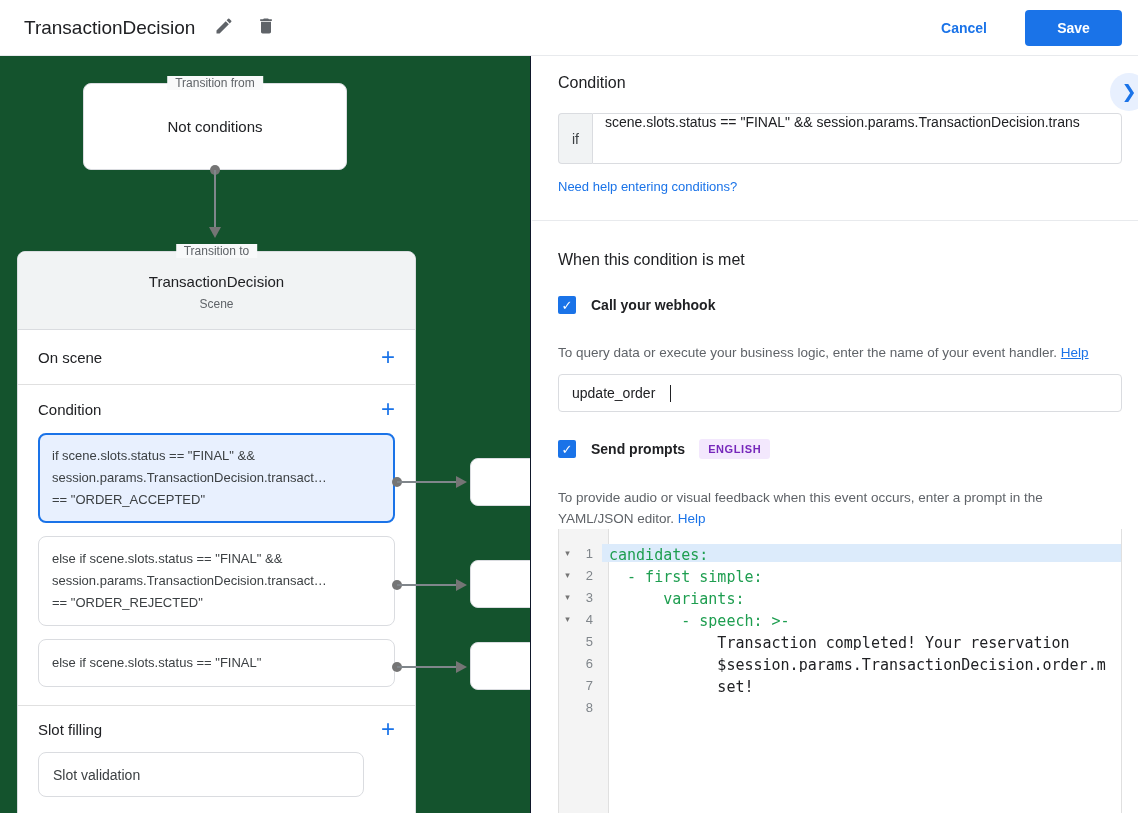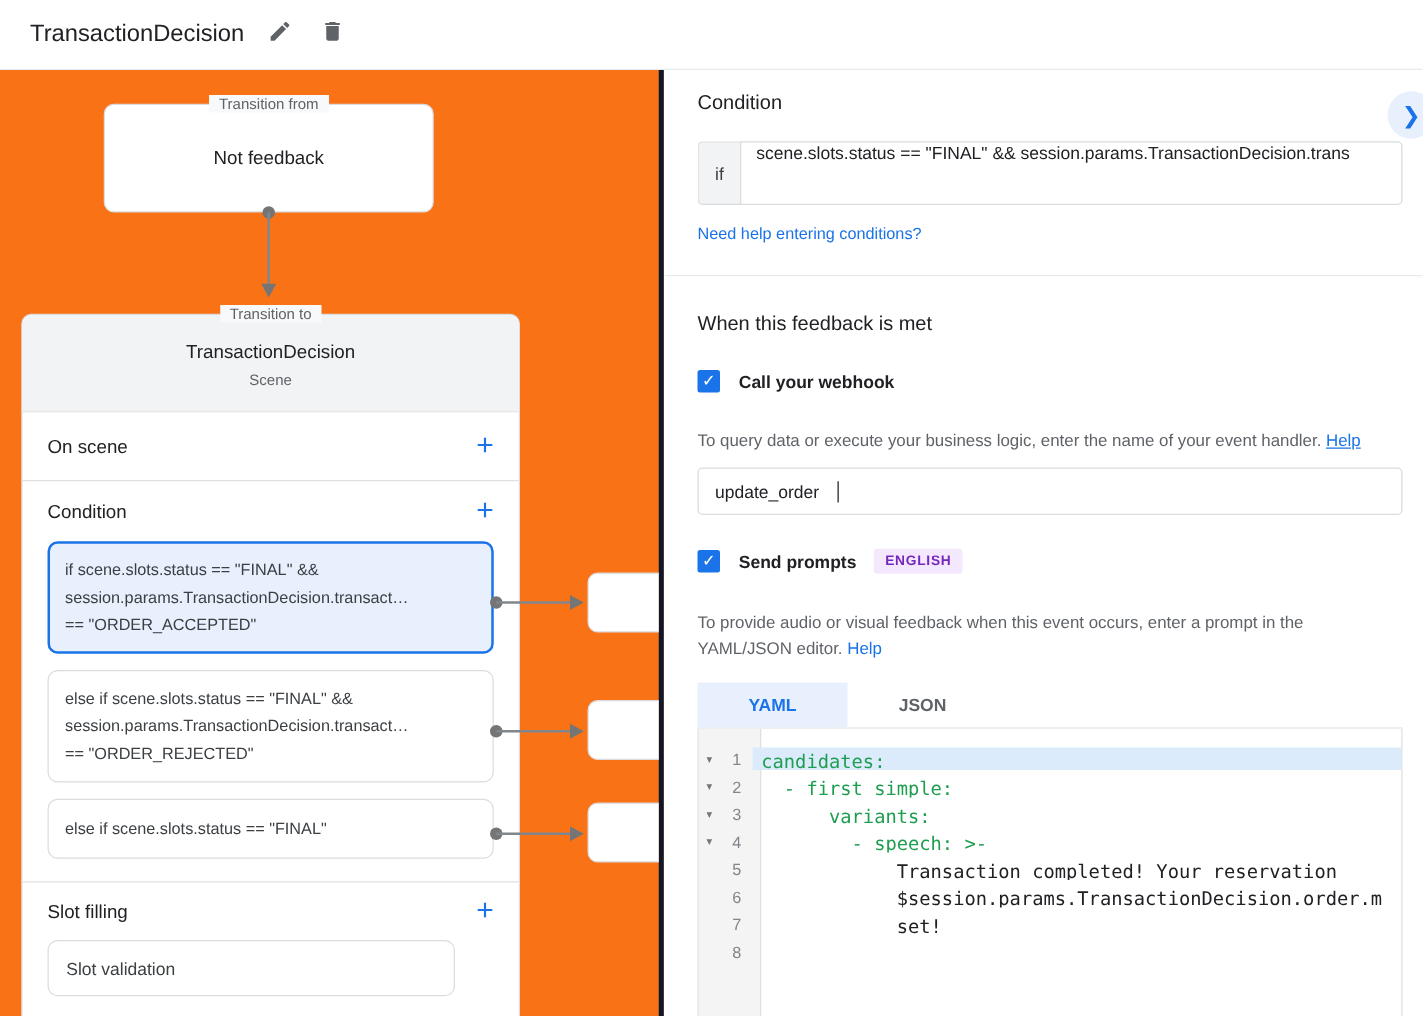--- a/index.html
+++ b/index.html
@@ -12,22 +12,22 @@
   .topbar-title { margin-left:24px; font-size:19px; color:#202124; }
   .icon-btn { width:26px; height:26px; margin-left:16px; display:flex; align-items:center;
     justify-content:center; cursor:pointer; }
   .icon-btn svg { fill:#5f6368; }
   .topbar-right { margin-left:auto; display:flex; align-items:center; gap:38px; padding-right:16px; }
   .cancel-btn { color:#1a73e8; font-size:14px; font-weight:600; cursor:pointer; }
   .save-btn { background:#1a73e8; color:#fff; font-size:14px; font-weight:600; border:none;
     border-radius:4px; width:97px; height:36px; cursor:pointer; }
 
   
-  .canvas { position:absolute; left:0; top:56px; width:531px; height:757px; background:#f97316;
-    border-right:4px solid #0f172a; overflow:hidden; }
+  .canvas { position:absolute; left:0; top:56px; width:531px; height:757px; background:#14532d;
+    border-right:1px solid #0f172a; overflow:hidden; }
   .fieldset-legend { position:absolute; top:-8px; left:50%; transform:translateX(-50%);
     background:#f8f9fa; padding:0 8px; font-size:12px; color:#5f6368; white-space:nowrap; }
   .from-box { position:absolute; left:83px; top:27px; width:264px; height:87px; background:#fff;
     border:1px solid #dadce0; border-radius:8px; display:flex; align-items:center; justify-content:center; }
   .from-box .value { font-size:15px; color:#202124; }
 
   .scene-card { position:absolute; left:17px; top:195px; width:399px; height:640px; background:#fff;
     border:1px solid #dadce0; border-radius:8px; }
   .scene-head { height:78px; background:#f1f3f4; border-bottom:1px solid #dadce0;
     border-radius:8px 8px 0 0; text-align:center; padding-top:21px; }
@@ -109,27 +109,31 @@
   <div class="icon-btn">
     <span><svg width="20" height="20" viewBox="0 0 24 24">
           <path d="M3 17.25V21h3.75L17.81 9.94l-3.75-3.75L3 17.25zM20.71 7.04a.996.996 0 000-1.41l-2.34-2.34a.996.996 0 00-1.41 0l-1.83 1.83 3.75 3.75 1.83-1.83z"></path>
         </svg></span>
   </div>
   <div class="icon-btn">
     <span><svg width="20" height="20" viewBox="0 0 24 24">
           <path d="M6 19c0 1.1.9 2 2 2h8c1.1 0 2-.9 2-2V7H6v12zM19 4h-3.5l-1-1h-5l-1 1H5v2h14V4z"></path>
         </svg></span>
   </div>
+  <div class="topbar-right">
+    <div class="cancel-btn">Cancel</div>
+    <button class="save-btn">Save</button>
+  </div>
 </div>
 
 <div class="canvas">
 
   <div class="from-box">
     <div class="fieldset-legend">Transition from</div>
-    <div class="value">Not feedback</div>
+    <div class="value">Not conditions</div>
   </div>
 
   <div class="scene-card">
     <div class="fieldset-legend">Transition to</div>
     <div class="scene-head">
       <div class="t">TransactionDecision</div>
       <div class="s">Scene</div>
     </div>
     <div class="sect-row">
       <div class="sect-label">On scene</div>
@@ -196,21 +200,21 @@
   </div>
 
   <div class="if-row">
     <div class="if-cell">if</div>
     <div class="if-input">scene.slots.status == "FINAL" &amp;&amp; session.params.TransactionDecision.trans</div>
   </div>
   <div class="help-link">Need help entering conditions?</div>
 
   <div class="panel-divider"></div>
 
-  <div class="section-title">When this feedback is met</div>
+  <div class="section-title">When this condition is met</div>
 
   <div class="check-row">
     <div class="checkbox">
       <span>✓</span>
     </div>
     <div class="check-label">Call your webhook</div>
   </div>
   <div class="desc">
     <span>To query data or execute your business logic, enter the name of your event handler.</span>
     <span class="hl u">Help</span>
@@ -225,24 +229,20 @@
       <span>✓</span>
     </div>
     <div class="check-label">Send prompts</div>
     <div class="badge">ENGLISH</div>
   </div>
   <div class="desc">
     <span>To provide audio or visual feedback when this event occurs, enter a prompt in the YAML/JSON editor.</span>
     <span class="hl">Help</span>
   </div>
 
-  <div class="tabbar">
-      <div class="tab active">YAML</div>
-      <div class="tab">JSON</div>
-    </div>
 
   <div class="editor">
     <div class="gutter-bg"></div>
     <div class="ed-rows">
         <div class="ed-row">
           <span class="fold">▾</span>
           <span class="lnum">1</span>
           <span class="codetext key hl">candidates:</span>
         </div>
         <div class="ed-row">

